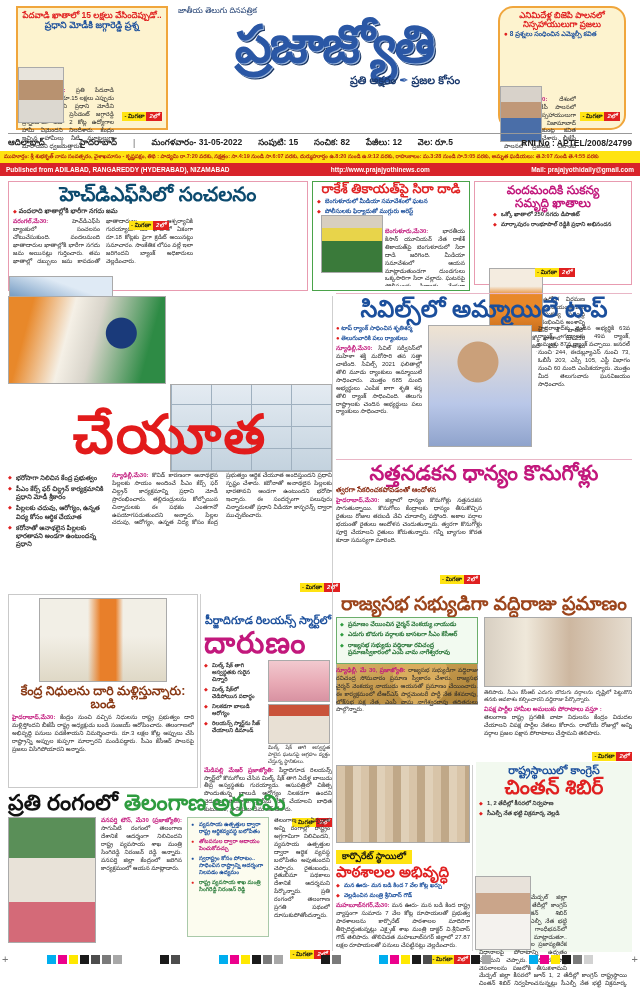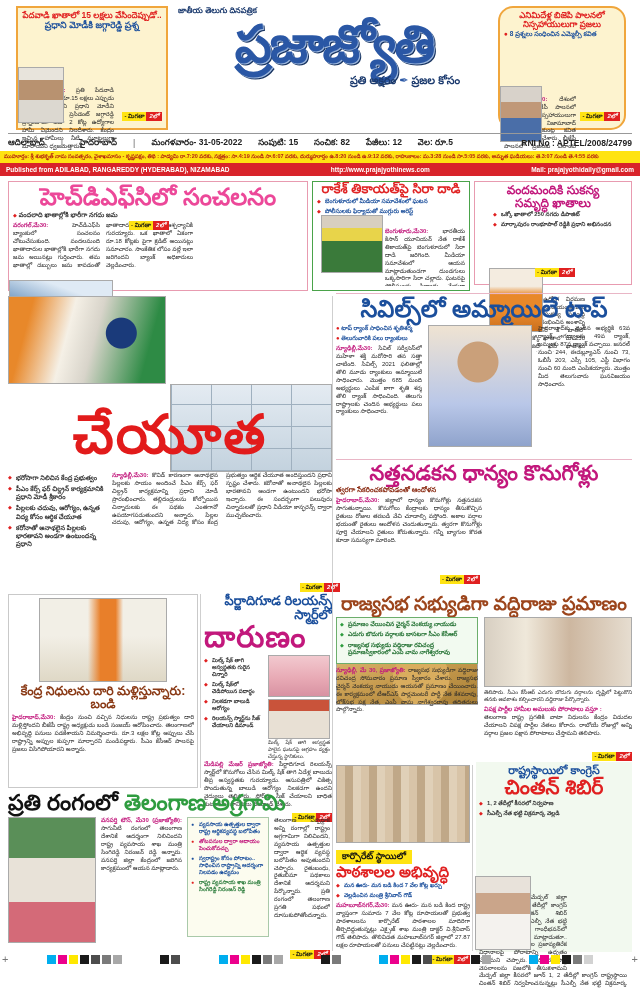--- a/index.html
+++ b/index.html
@@ -58,21 +58,21 @@
       <span class="dl">హైదరాబాద్,మే30:</span>
       <span>ప్రతి పేదవాడి బ్యాంకు ఖాతాలో రూ.15 లక్షలు ఎప్పుడు వేస్తారో చెప్పాలని ప్రధాని మోడీని టీపీసీసీ వర్కింగ్ ప్రెసిడెంట్ జగ్గారెడ్డి ప్రశ్నించారు. ఏటా 2 కోట్ల ఉద్యోగాల హామీ ఏమైందని నిలదీశారు. కేంద్రం ఇచ్చిన హామీలు నీటి మూటలుగా మారాయని ధ్వజమెత్తారు.</span>
     </div>
     <div class="abs" style="right:4px;bottom:3px;"><span class="tag">
           <span class="ty">- మిగతా</span>
           <span class="tr">2లో</span>
         </span></div>
   </div>
 
   <div class="abs" style="left:178px;top:6px;width:312px;height:126px;">
-    <div style="font-size:8px;color:#1b3a6e;font-weight:bold;">జాతీయ తెలుగు దినపత్రిక</div>
+    <div style="font-size:8px;color:#1b3a6e;font-weight:normal;">జాతీయ తెలుగు దినపత్రిక</div>
     <div class="hl" style="font-size:52px;color:#2a57a5;letter-spacing:-2px;white-space:nowrap;text-shadow:1px 1px 0 #9db7dd,2px 2px 0 #16325f;">ప్రజాజ్యోతి</div>
     <div style="text-align:right;font-size:11px;color:#1b3a6e;font-weight:bold;margin-top:2px;padding-right:30px;">
       <span>ప్రతి అక్షరం</span>
       <span style="color:#2a57a5;">✒</span>
       <span>ప్రజల కోసం</span>
     </div>
   </div>
 
   <div class="abs ear" style="left:498px;top:6px;width:128px;height:124px;border-radius:15px;">
     <div class="hl" style="font-size:8.5px;color:#e02020;">ఎనిమిదేళ్ల బిజెపి పాలనలో నిస్సహాయులుగా ప్రజలు</div>
@@ -105,21 +105,21 @@
     <span style="font-size:5.5px;color:#b52210;font-weight:bold;white-space:nowrap;padding-left:4px;">ముహూర్తం: శ్రీ శుభకృత్ నామ సంవత్సరం, వైశాఖమాసం - కృష్ణపక్షం, తిథి : పాడ్యమి రా.7:20 వరకు, నక్షత్రం: సా.4:19 నుండి సా.6:07 వరకు, దుర్ముహూర్తం ఉ.8:20 నుండి ఉ.9:12 వరకు, రాహుకాలం: మ.3:28 నుండి సా.5:05 వరకు, అమృత ఘడియలు: తె.3:07 నుండి తె.4:55 వరకు</span>
   </div>
 
   <div class="abs" style="left:0;top:163px;width:640px;height:13px;background:#d8232a;color:#fff;display:flex;align-items:center;justify-content:space-between;padding:0 6px;box-sizing:border-box;font-size:6.5px;font-weight:bold;">
     <span>Published from ADILABAD, RANGAREDDY (HYDERABAD), NIZAMABAD</span>
     <span>http://www.prajajyothinews.com</span>
     <span>Mail: prajajyothidaily@gmail.com</span>
   </div>
 
   <div class="abs" style="left:8px;top:181px;width:300px;height:110px;border:1px solid #e89bb0;padding:2px 4px;box-sizing:border-box;">
-    <div class="hl" style="font-size:24px;color:#ec4899;">హెచ్‌డిఎఫ్‌సిలో సంచలనం</div>
+    <div class="hl" style="font-size:20px;color:#0c4a6e;">హెచ్‌డిఎఫ్‌సిలో సంచలనం</div>
     <div style="font-size:6.5px;font-weight:bold;color:#333;margin:2px 0;"><span style="color:#e02020;font-size:5px;">◆</span> <span>వందలాది ఖాతాల్లోకి భారీగా నగదు జమ</span></div>
     <div class="body" style="width:180px;height:62px;column-count:2;column-gap:6px;overflow:hidden;">
       <span class="dl">వరంగల్,మే30:</span>
       <span>హెచ్‌డిఎఫ్‌సి బ్యాంకులో సంచలనం చోటుచేసుకుంది. వందలమంది ఖాతాదారుల ఖాతాల్లోకి భారీగా నగదు జమ అయినట్లు గుర్తించారు. తమ ఖాతాల్లో డబ్బులు జమ కావడంతో ఖాతాదారులు ఆశ్చర్యానికి గురయ్యారు. ఒక ఖాతాలో ఏకంగా రూ.18 కోట్లకు పైగా క్రెడిట్ అయినట్లు సమాచారం. సాంకేతిక లోపం వల్లే ఇలా జరిగిందని బ్యాంక్ అధికారులు వెల్లడించారు.</span>
     </div>
     <div class="abs ph ph-hdfc" style="right:4px;bottom:4px;width:104px;height:62px;">
       <div class="abs" style="left:8px;bottom:14px;background:#15449c;color:#fff;font-size:8px;font-weight:bold;padding:1px 4px;">HDFC BANK</div>
     </div>
     <div class="abs" style="left:120px;top:34px;"><span class="tag">
           <span class="ty">- మిగతా</span>
@@ -244,21 +244,21 @@
     <div class="ph ph-bandi" style="width:128px;height:84px;margin:0 auto;"></div>
     <div class="hl" style="font-size:12.5px;color:#8a3a16;margin:3px 0;">కేంద్ర నిధులను దారి మళ్లిస్తున్నారు: బండి</div>
     <div class="body" style="height:78px;overflow:hidden;">
       <span class="dl">హైదరాబాద్,మే30:</span>
       <span>కేంద్రం నుంచి వచ్చిన నిధులను రాష్ట్ర ప్రభుత్వం దారి మళ్లిస్తోందని బీజేపీ రాష్ట్ర అధ్యక్షుడు బండి సంజయ్ ఆరోపించారు. తెలంగాణలో అభివృద్ధి పనులు పడకేశాయని విమర్శించారు. రూ.3 లక్షల కోట్ల అప్పులు చేసి రాష్ట్రాన్ని అప్పుల కుప్పగా మార్చారని మండిపడ్డారు. సీఎం కేసీఆర్ పాలనపై ప్రజలు విసిగిపోయారని అన్నారు.</span>
     </div>
   </div>
 
   <div class="abs vline" style="left:200px;top:594px;height:194px;"></div>
   <div class="abs" style="left:204px;top:594px;width:128px;height:194px;">
-    <div class="hl" style="font-size:13px;color:#1b4f9c;text-align:right;">పీర్జాదిగూడ రిలయన్స్ స్మార్ట్‌లో</div>
+    <div class="hl" style="font-size:11px;color:#1b4f9c;text-align:center;margin-top:21px;">పీర్జాదిగూడ రిలయన్స్ స్మార్ట్‌లో</div>
     <div class="hl" style="font-size:30px;color:#c2187c;text-align:left;letter-spacing:1px;">దారుణం</div>
     <div style="display:flex;gap:4px;margin-top:2px;">
       <ul class="blts b-red" style="font-size:5.6px;color:#333;width:60px;flex:none;">
         <li>మిల్క్ షేక్ తాగి అస్వస్థతకు గురైన చిన్నారి</li>
         <li>మిల్క్ షేక్‌లో చెడిపోయిన పదార్థం</li>
         <li>నిలకడగా బాలుడి ఆరోగ్యం</li>
         <li>రిలయన్స్ స్మార్ట్‌ను సీజ్ చేయాలని డిమాండ్</li>
       </ul>
       <div style="width:62px;">
         <div class="ph ph-hosp" style="width:62px;height:42px;"></div>

